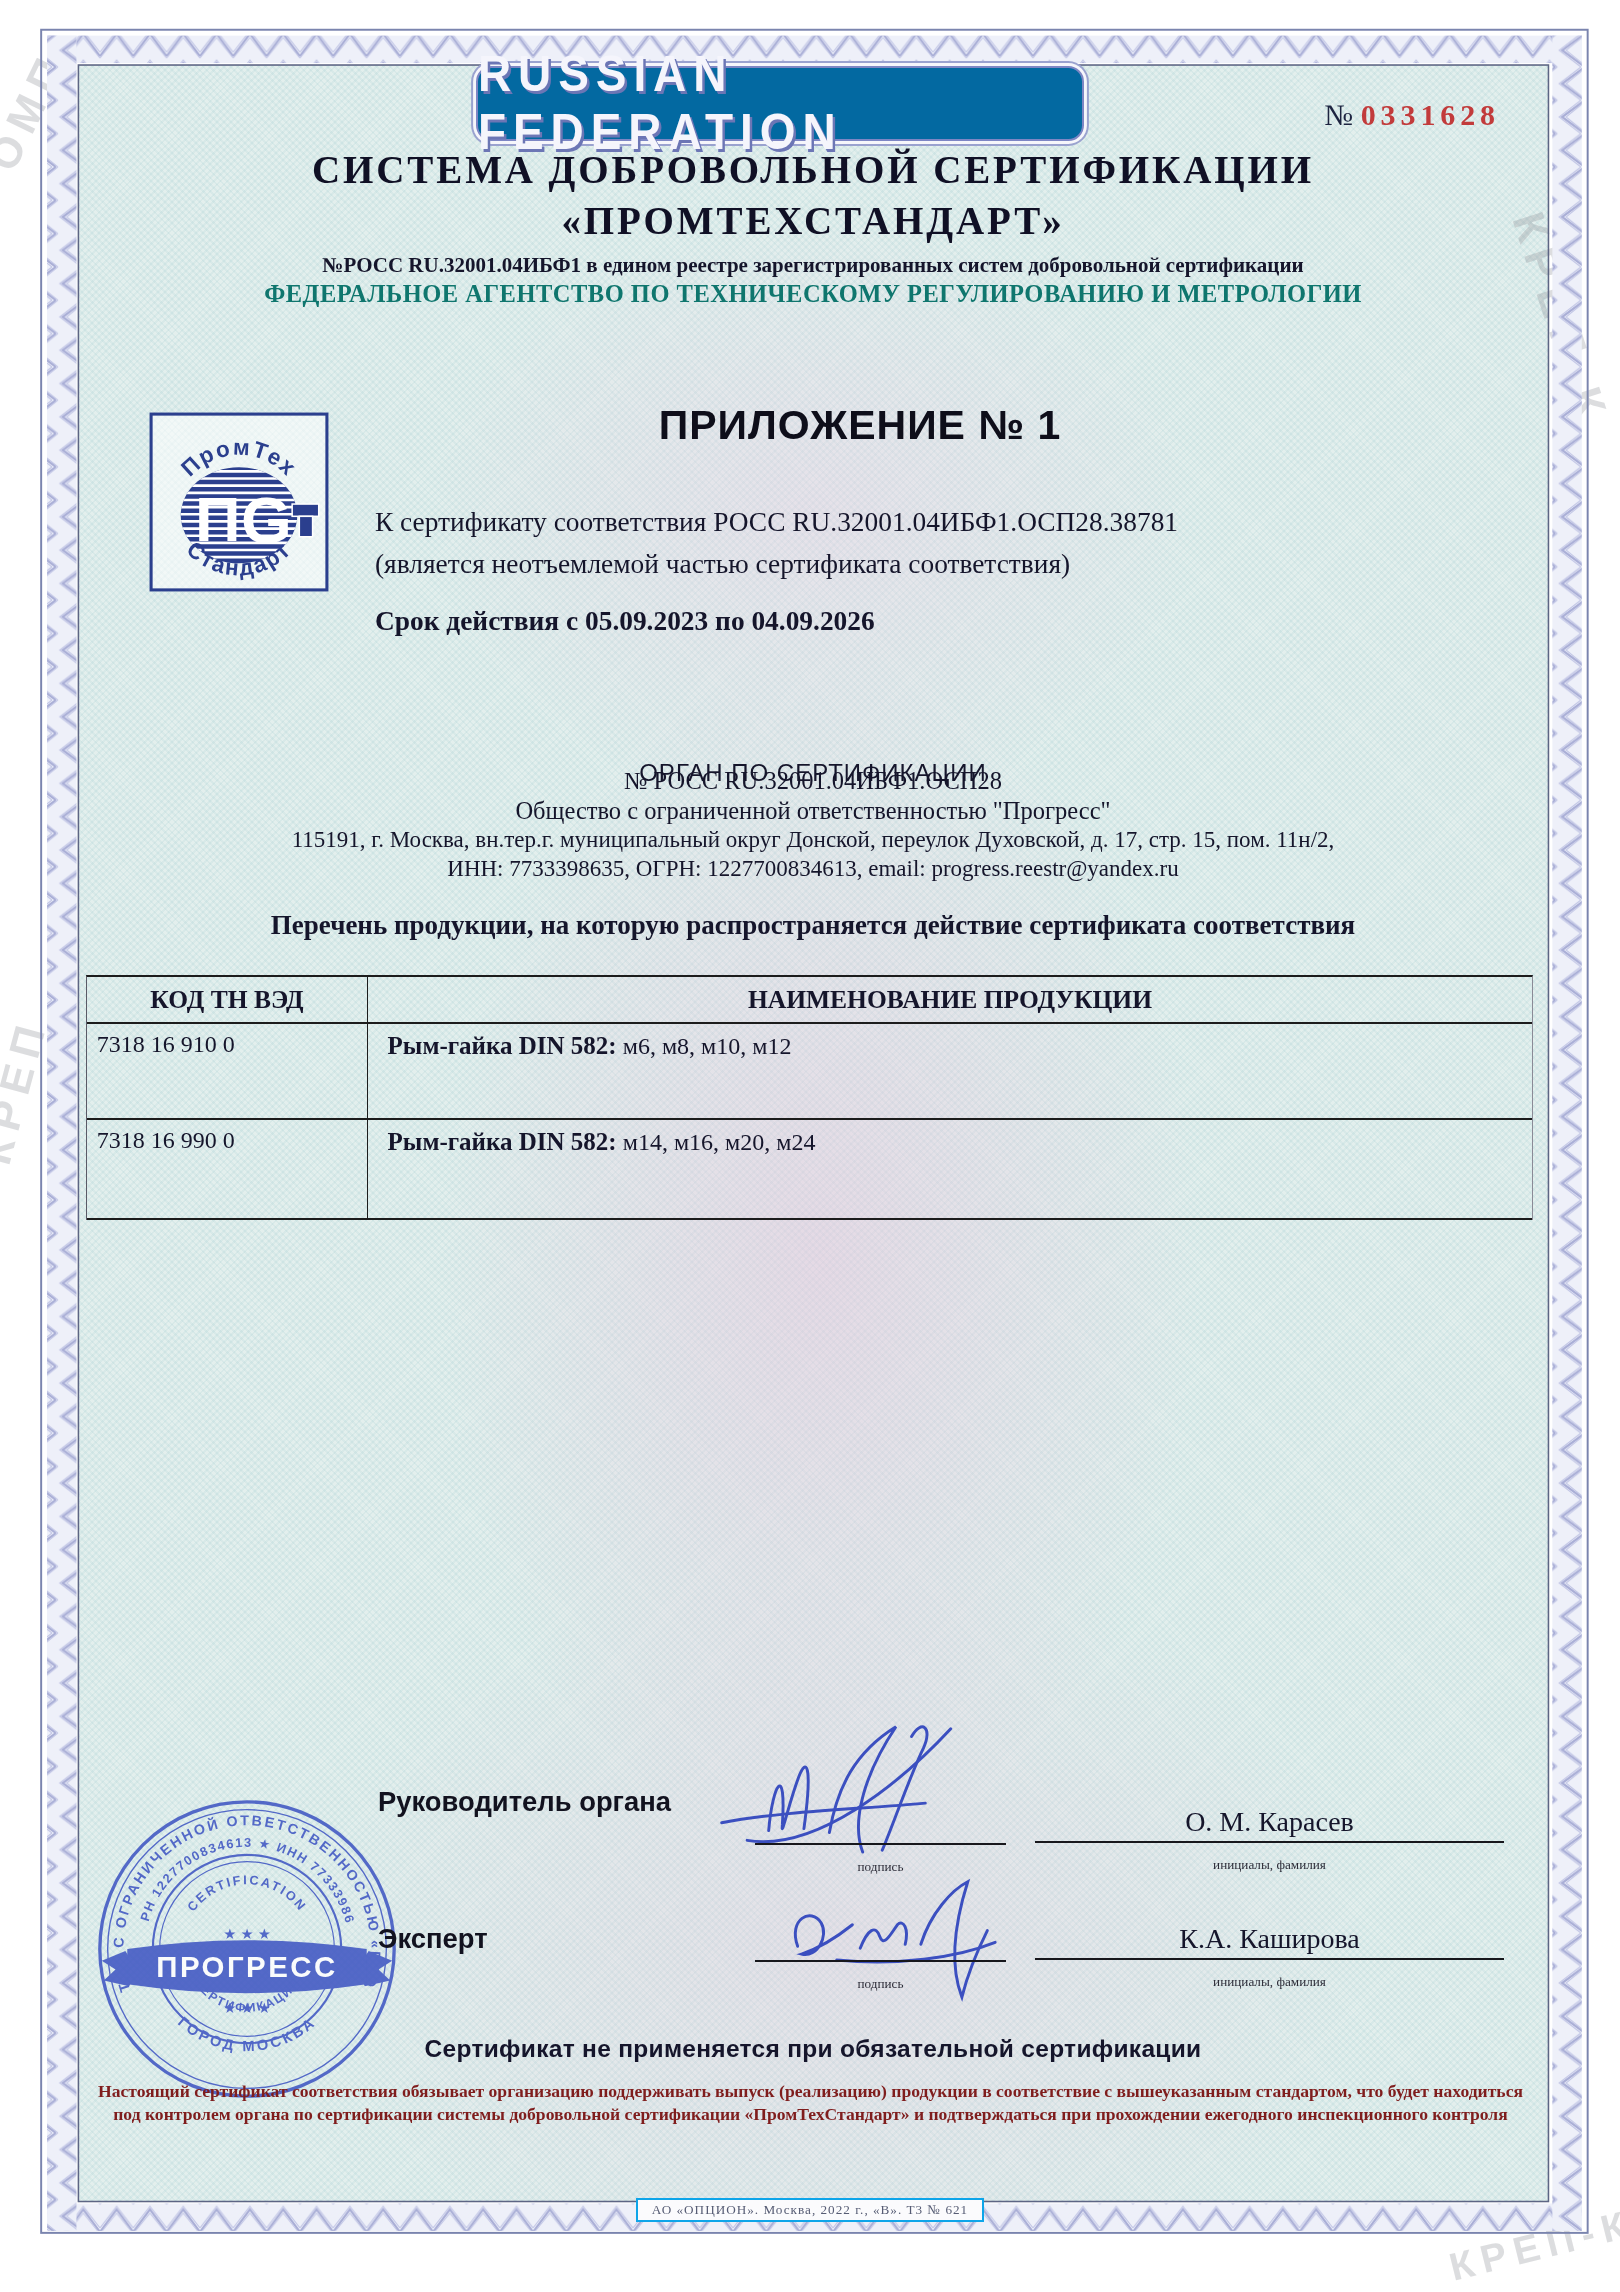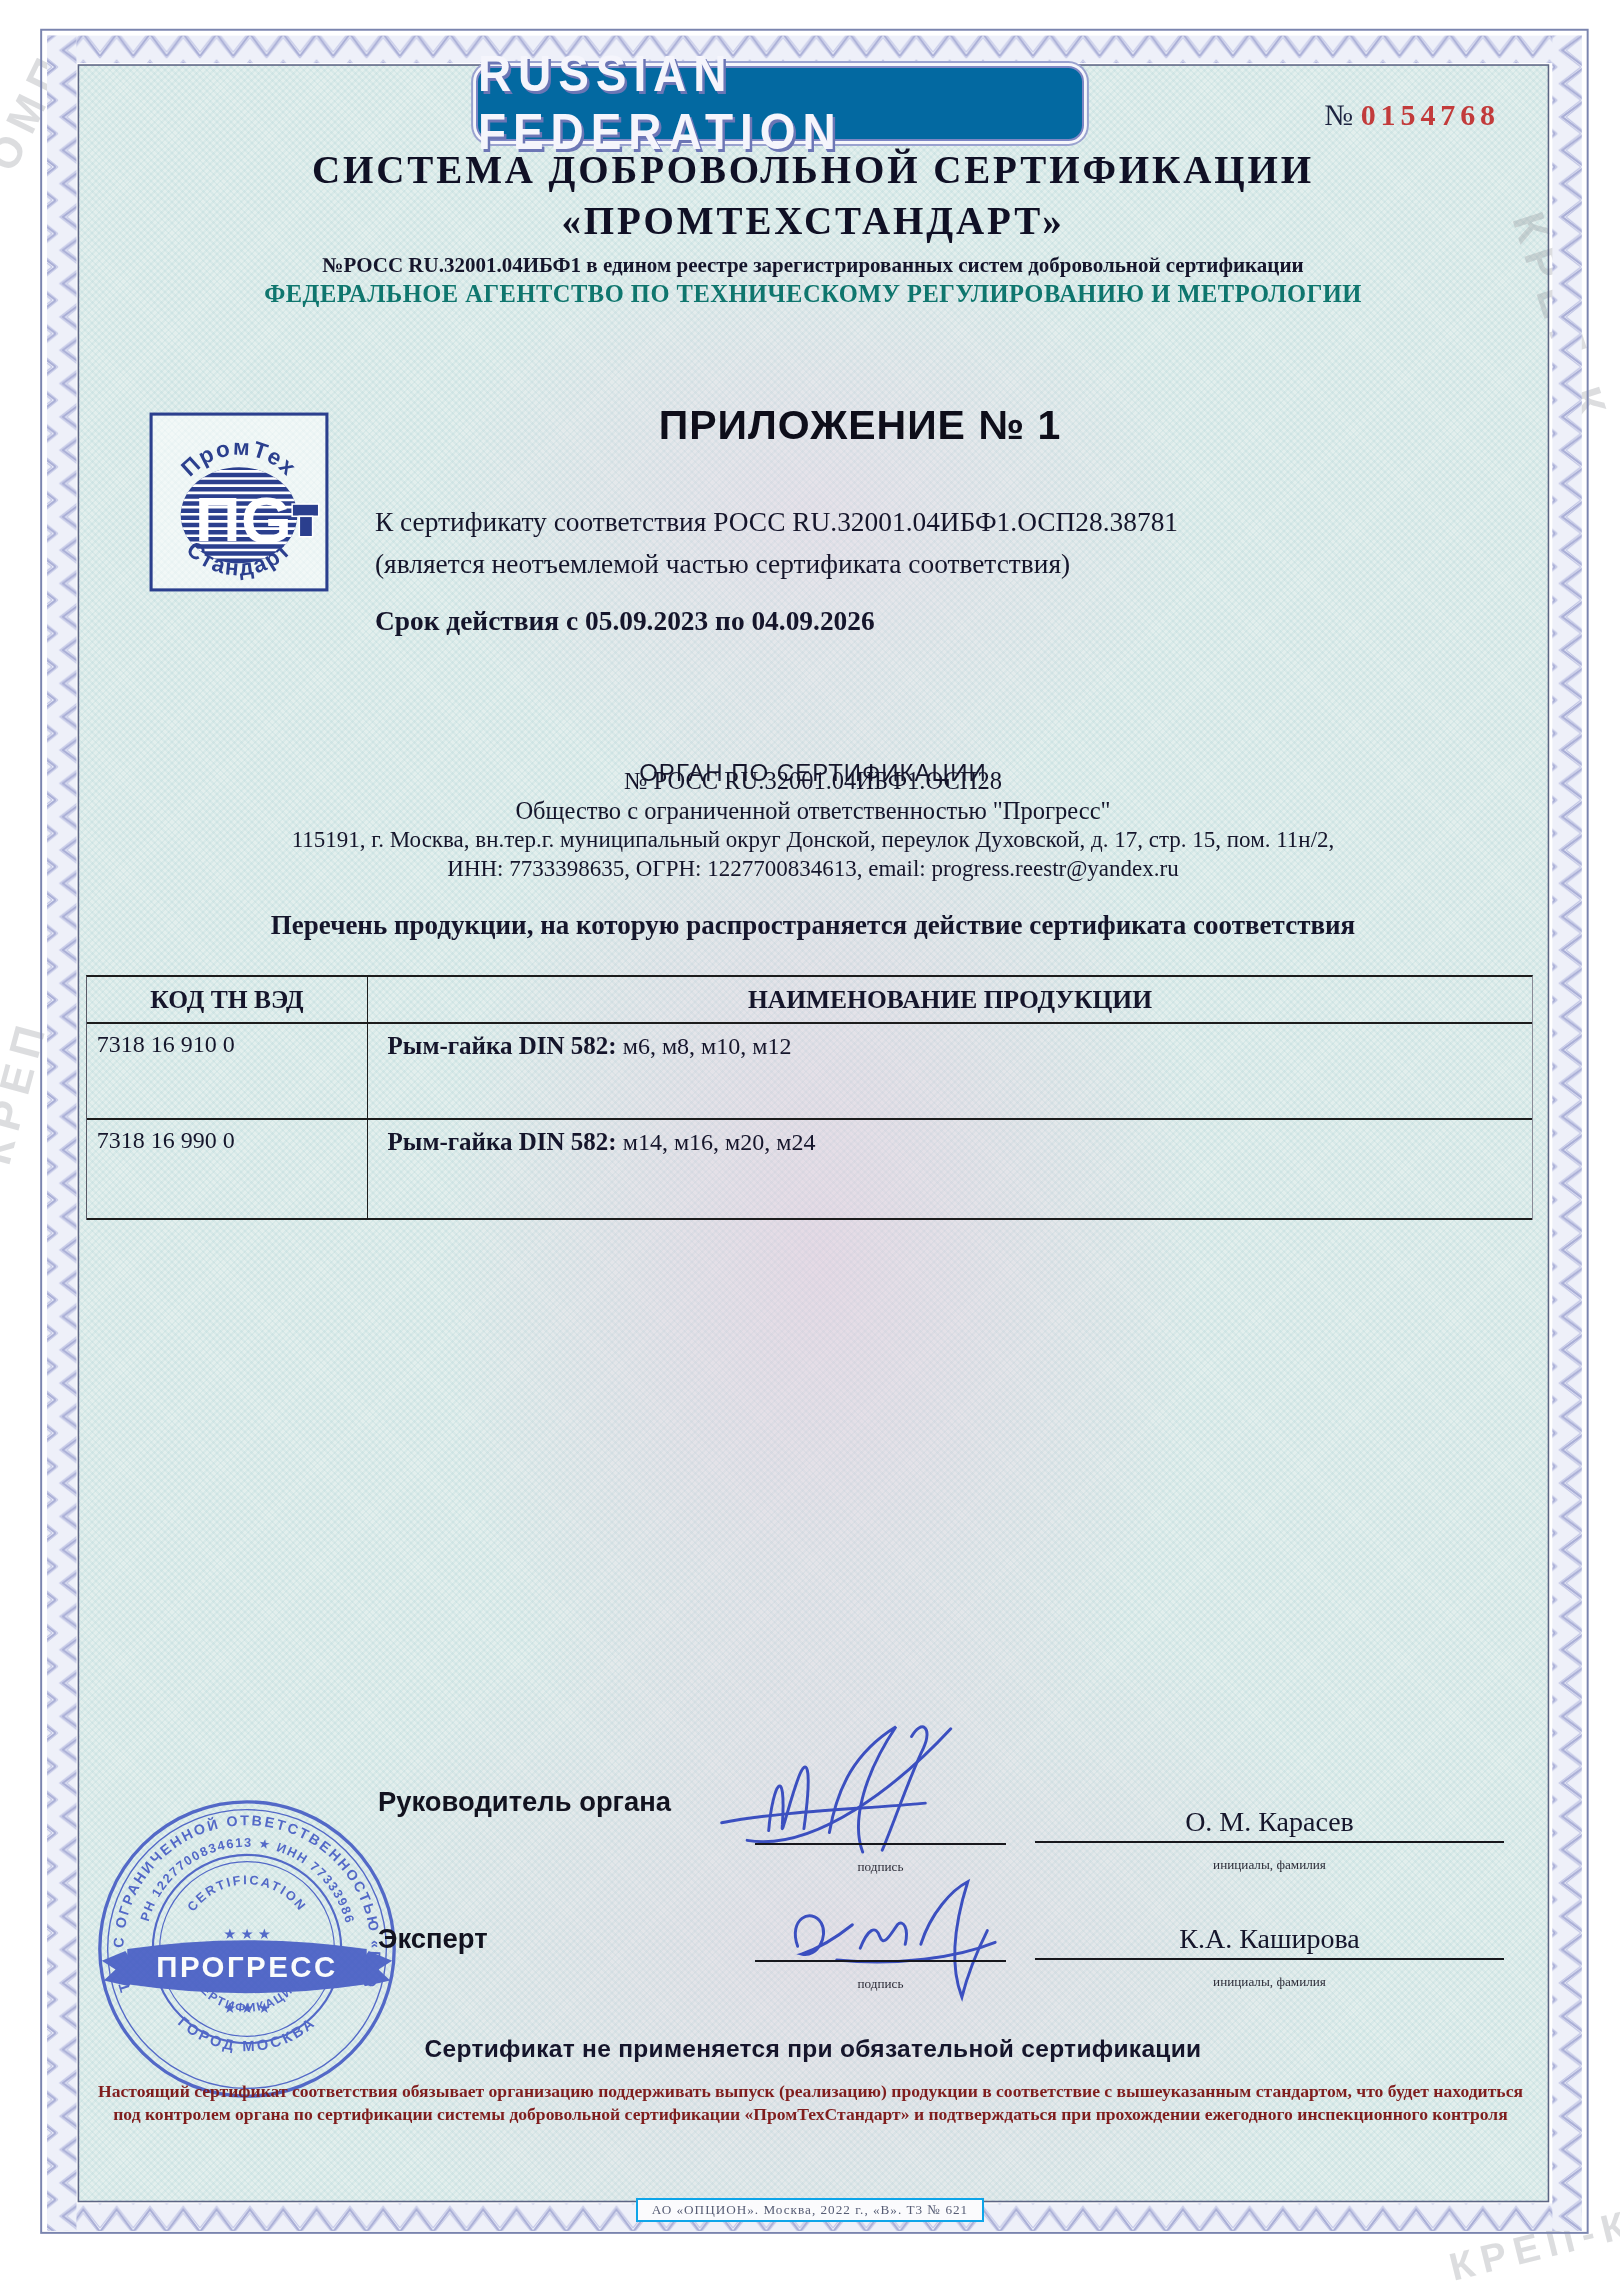--- a/index.html
+++ b/index.html
@@ -97,21 +97,21 @@
     <rect x="1584" y="36" width="30" height="2240" fill="#eef0f9"></rect>
     <rect x="1584" y="36" width="30" height="2240" fill="url(#zzv)"></rect>
     <rect x="80" y="66" width="1500" height="2180" fill="none" stroke="#5d6584" stroke-width="1.6"></rect>
   </svg>
 
   <div class="abs banner">
     <span>RUSSIAN FEDERATION</span>
   </div>
 
   <div class="abs certnum">
-    <span class="pfx">№</span><span class="dig">0154768</span>
+    <span class="pfx">№</span><span class="dig">0331628</span>
   </div>
 
   <div class="abs ctr title1">СИСТЕМА ДОБРОВОЛЬНОЙ СЕРТИФИКАЦИИ</div>
   <div class="abs ctr title2">«ПРОМТЕХСТАНДАРТ»</div>
   <div class="abs ctr registry">№РОСС RU.32001.04ИБФ1 в едином реестре зарегистрированных систем добровольной сертификации</div>
   <div class="abs ctr agency">ФЕДЕРАЛЬНОЕ АГЕНТСТВО ПО ТЕХНИЧЕСКОМУ РЕГУЛИРОВАНИЮ И МЕТРОЛОГИИ</div>
 
   <svg class="abs" style="left:147px;top:410px;" width="184" height="184" viewBox="0 0 180 180">
     <defs>
       <path id="logoTopArc" d="M32,84 A62,62 0 0 1 148,84"></path>

